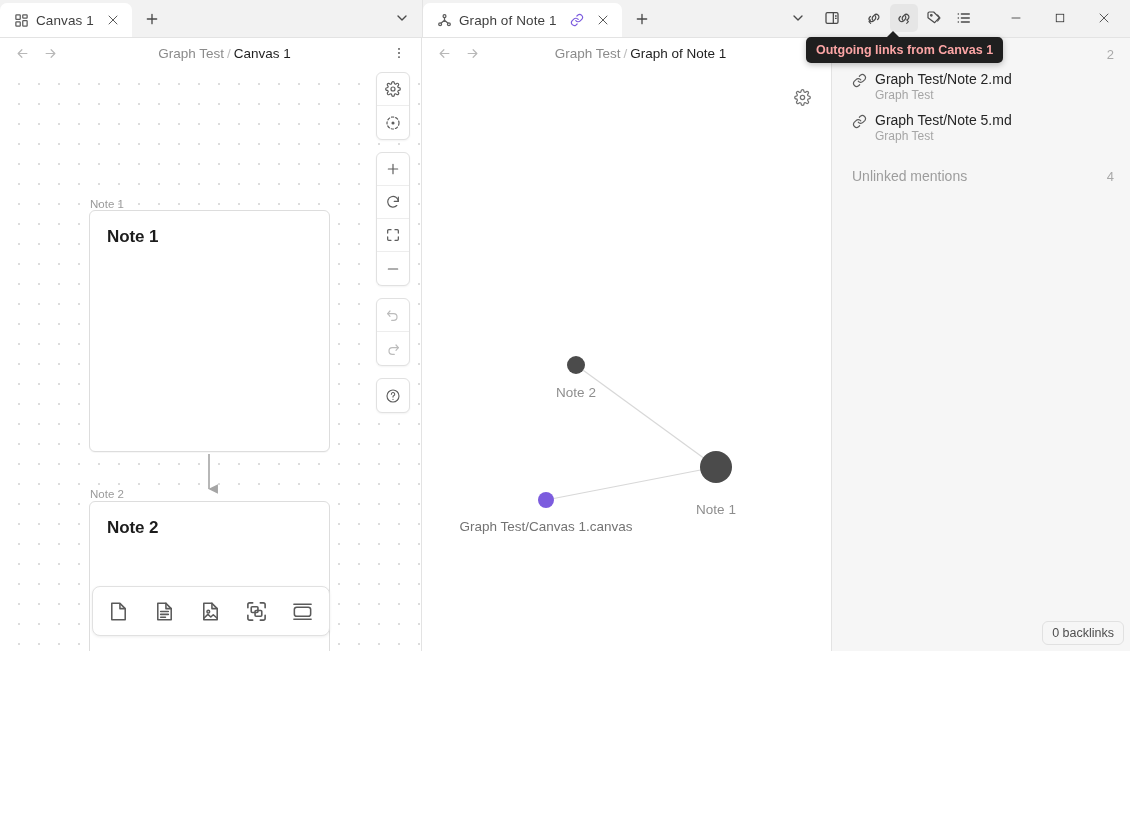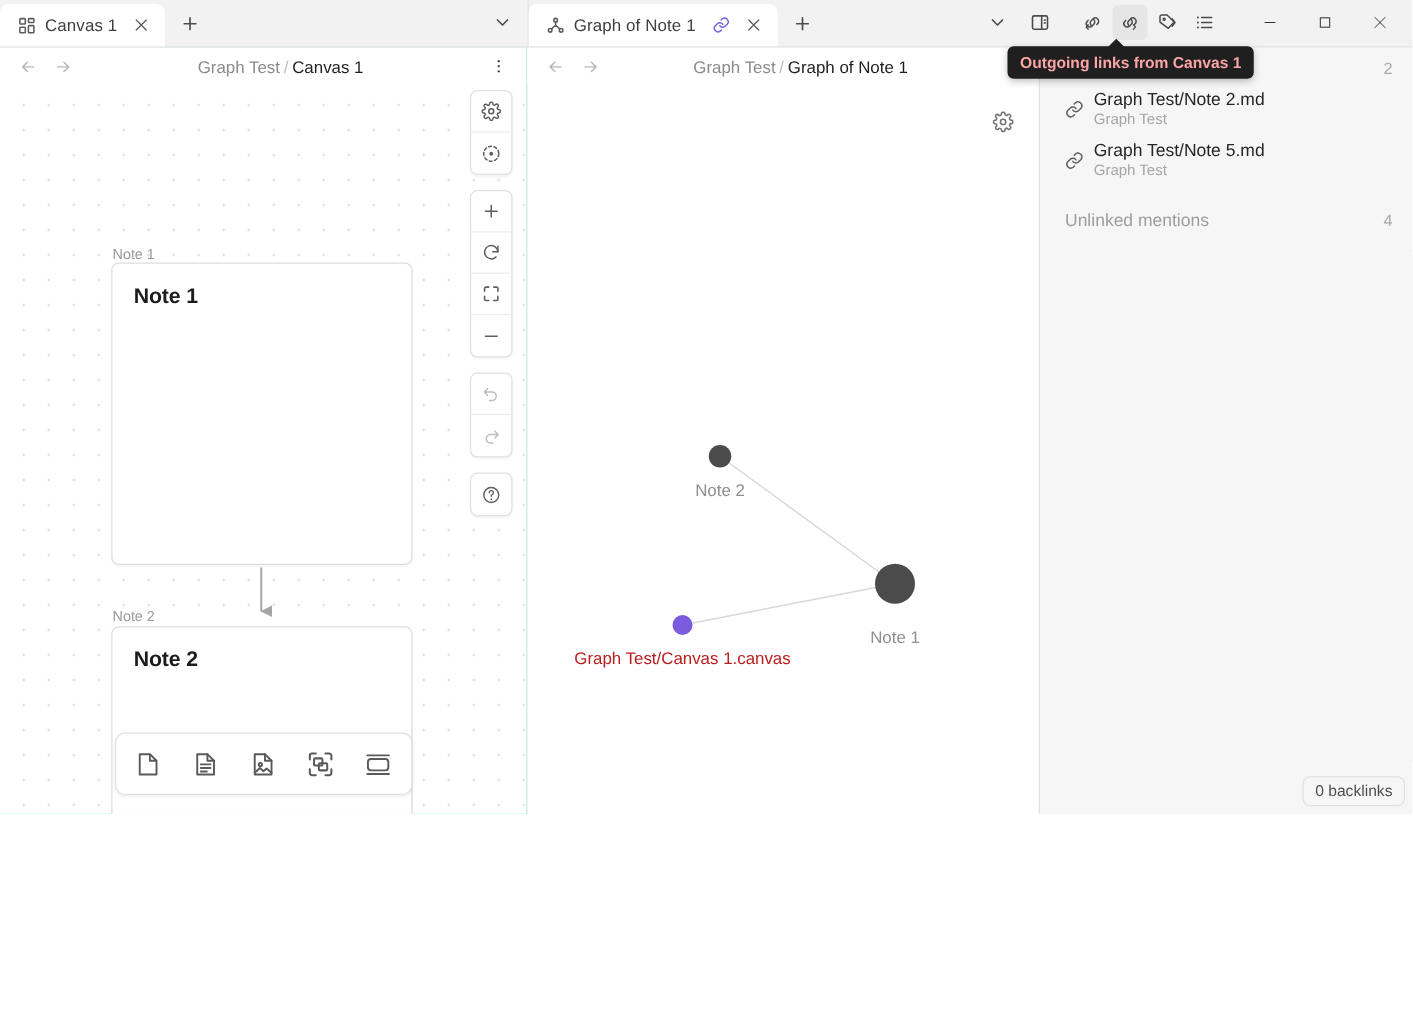--- a/index.html
+++ b/index.html
@@ -132,21 +132,21 @@
   
   .sidebar {
     width: 298px; flex: 0 0 298px; background: #f6f6f6; display: flex; flex-direction: column;
     position: relative; overflow: hidden;
   }
   .sb-section-head {
     display: flex; align-items: center; justify-content: space-between;
     padding: 8px 16px 4px 20px; font-size: 14px; color: #3c3c3c;
   }
   .sb-count { font-size: 13px; color: #a9a9a9; }
-  .sb-item { display: flex; align-items: center; gap: 8px; padding: 5px 16px 5px 20px; cursor: pointer; }
+  .sb-item { display: flex; align-items: flex-start; gap: 8px; padding: 5px 16px 5px 20px; cursor: pointer; }
   .sb-item .li-ico { width: 15px; height: 15px; color: #5d5d5d; flex: 0 0 15px; margin-top: 2px; }
   .sb-item .li-texts { display: flex; flex-direction: column; gap: 1px; min-width: 0; }
   .sb-item .li-title { font-size: 14px; color: #252525; white-space: nowrap; }
   .sb-item .li-sub { font-size: 12px; color: #a5a5a5; }
   .sb-unlinked { padding: 20px 16px 0 20px; display: flex; align-items: center; justify-content: space-between;
     font-size: 14px; color: #9d9d9d; cursor: pointer; }
   .backlinks-pill {
     position: absolute; right: 6px; bottom: 6px;
     background: #f6f6f6; border: 1px solid #e1e1e1; border-radius: 6px;
     padding: 4px 9px; font-size: 12.5px; color: #4e4e4e;
@@ -491,21 +491,21 @@
         <svg id="graph-svg" style="position:absolute; left:0; top:0; width:100%; height:100%;">
             <line x1="154" y1="297" x2="294" y2="399" stroke="#d8d8d8" stroke-width="1.2"></line>
             <line x1="124" y1="432" x2="294" y2="399" stroke="#d8d8d8" stroke-width="1.2"></line>
           </svg>
         <div id="graph-nodes">
             <div class="gnode" style="left: 154px; top: 297px; width: 18px; height: 18px; background: rgb(75, 75, 75);"></div>
             <div class="gnode-label" style="left: 154px; top: 317px; color: rgb(142, 142, 142);">Note 2</div>
             <div class="gnode" style="left: 294px; top: 399px; width: 32px; height: 32px; background: rgb(75, 75, 75);"></div>
             <div class="gnode-label" style="left: 294px; top: 434px; color: rgb(142, 142, 142);">Note 1</div>
             <div class="gnode" style="left: 124px; top: 432px; width: 16px; height: 16px; background: rgb(124, 92, 222);"></div>
-            <div class="gnode-label" style="left: 124px; top: 451px; color: #b91c1c;">Graph Test/Canvas 1.canvas</div>
+            <div class="gnode-label" style="left: 124px; top: 451px; color: #737373;">Graph Test/Canvas 1.canvas</div>
           </div>
       </div>
     </div>
 
     <div class="sidebar">
       <div class="sb-section-head">
         <span>Links</span>
         <span class="sb-count">2</span>
       </div>
 

